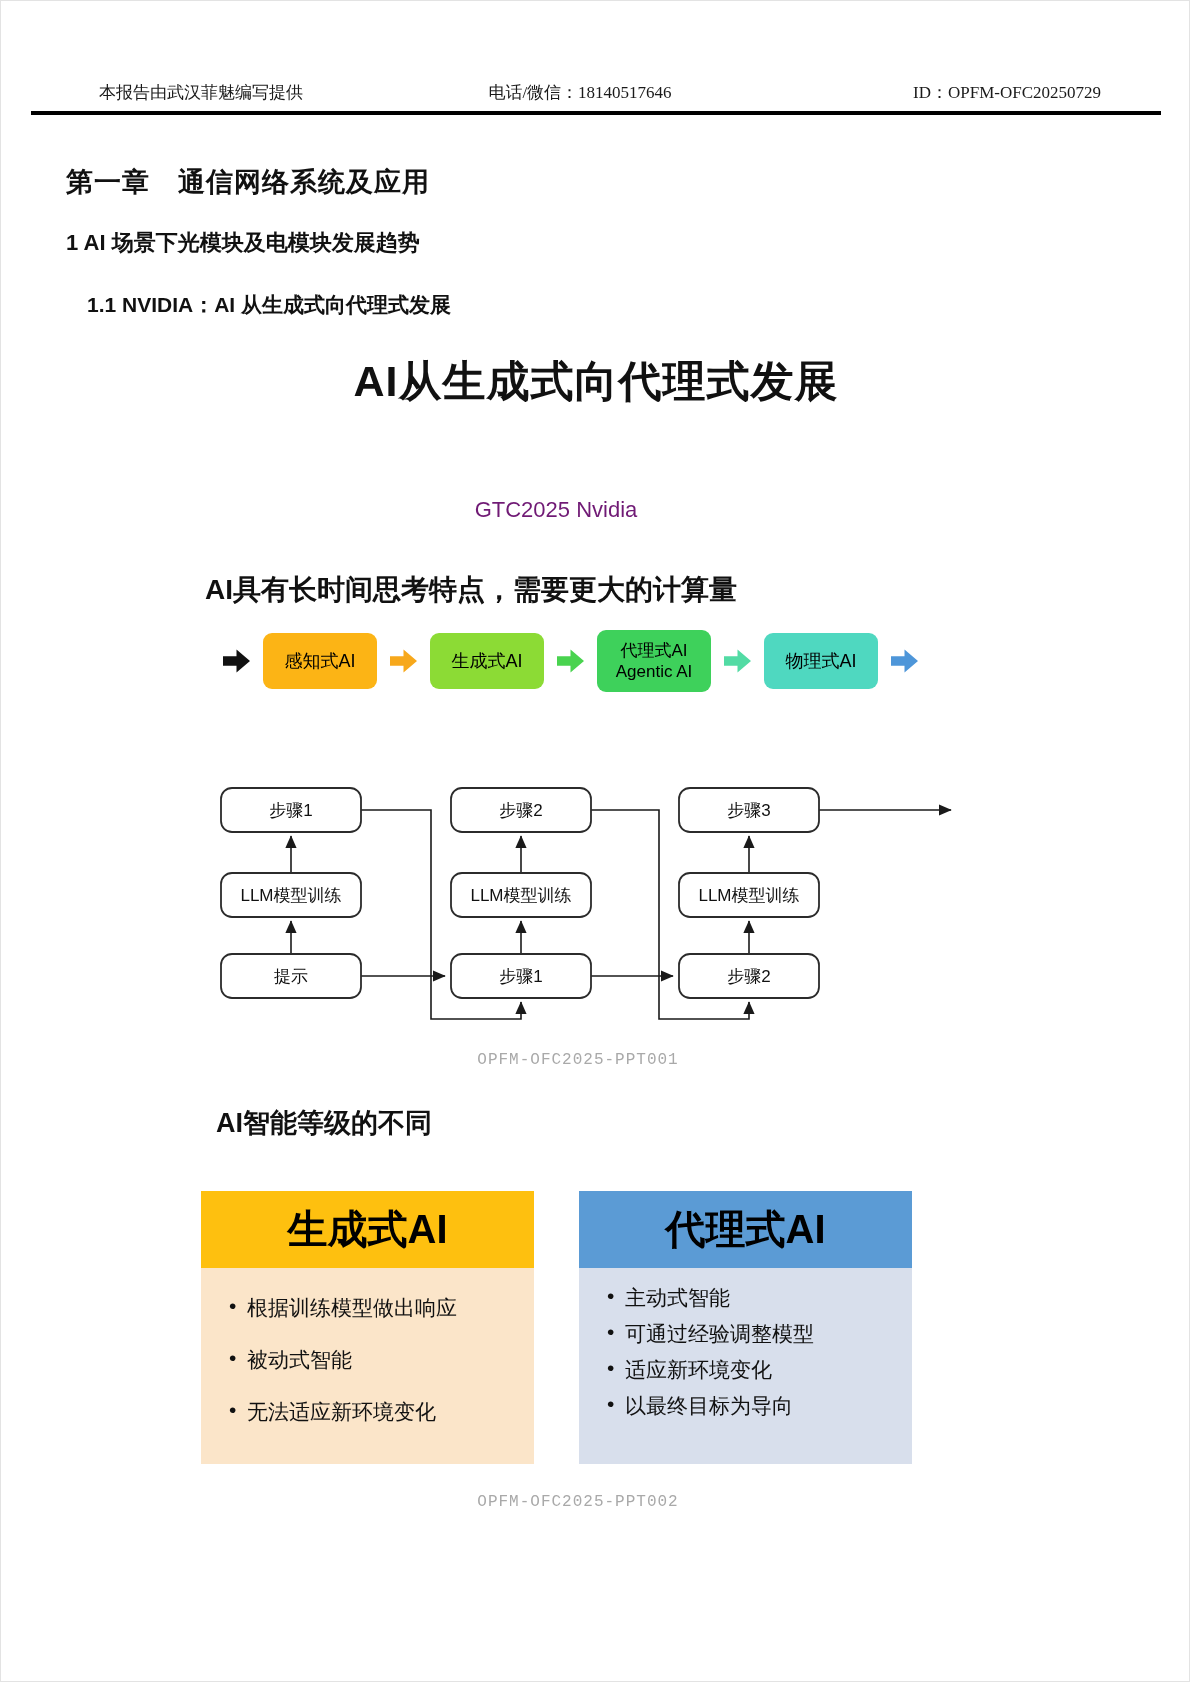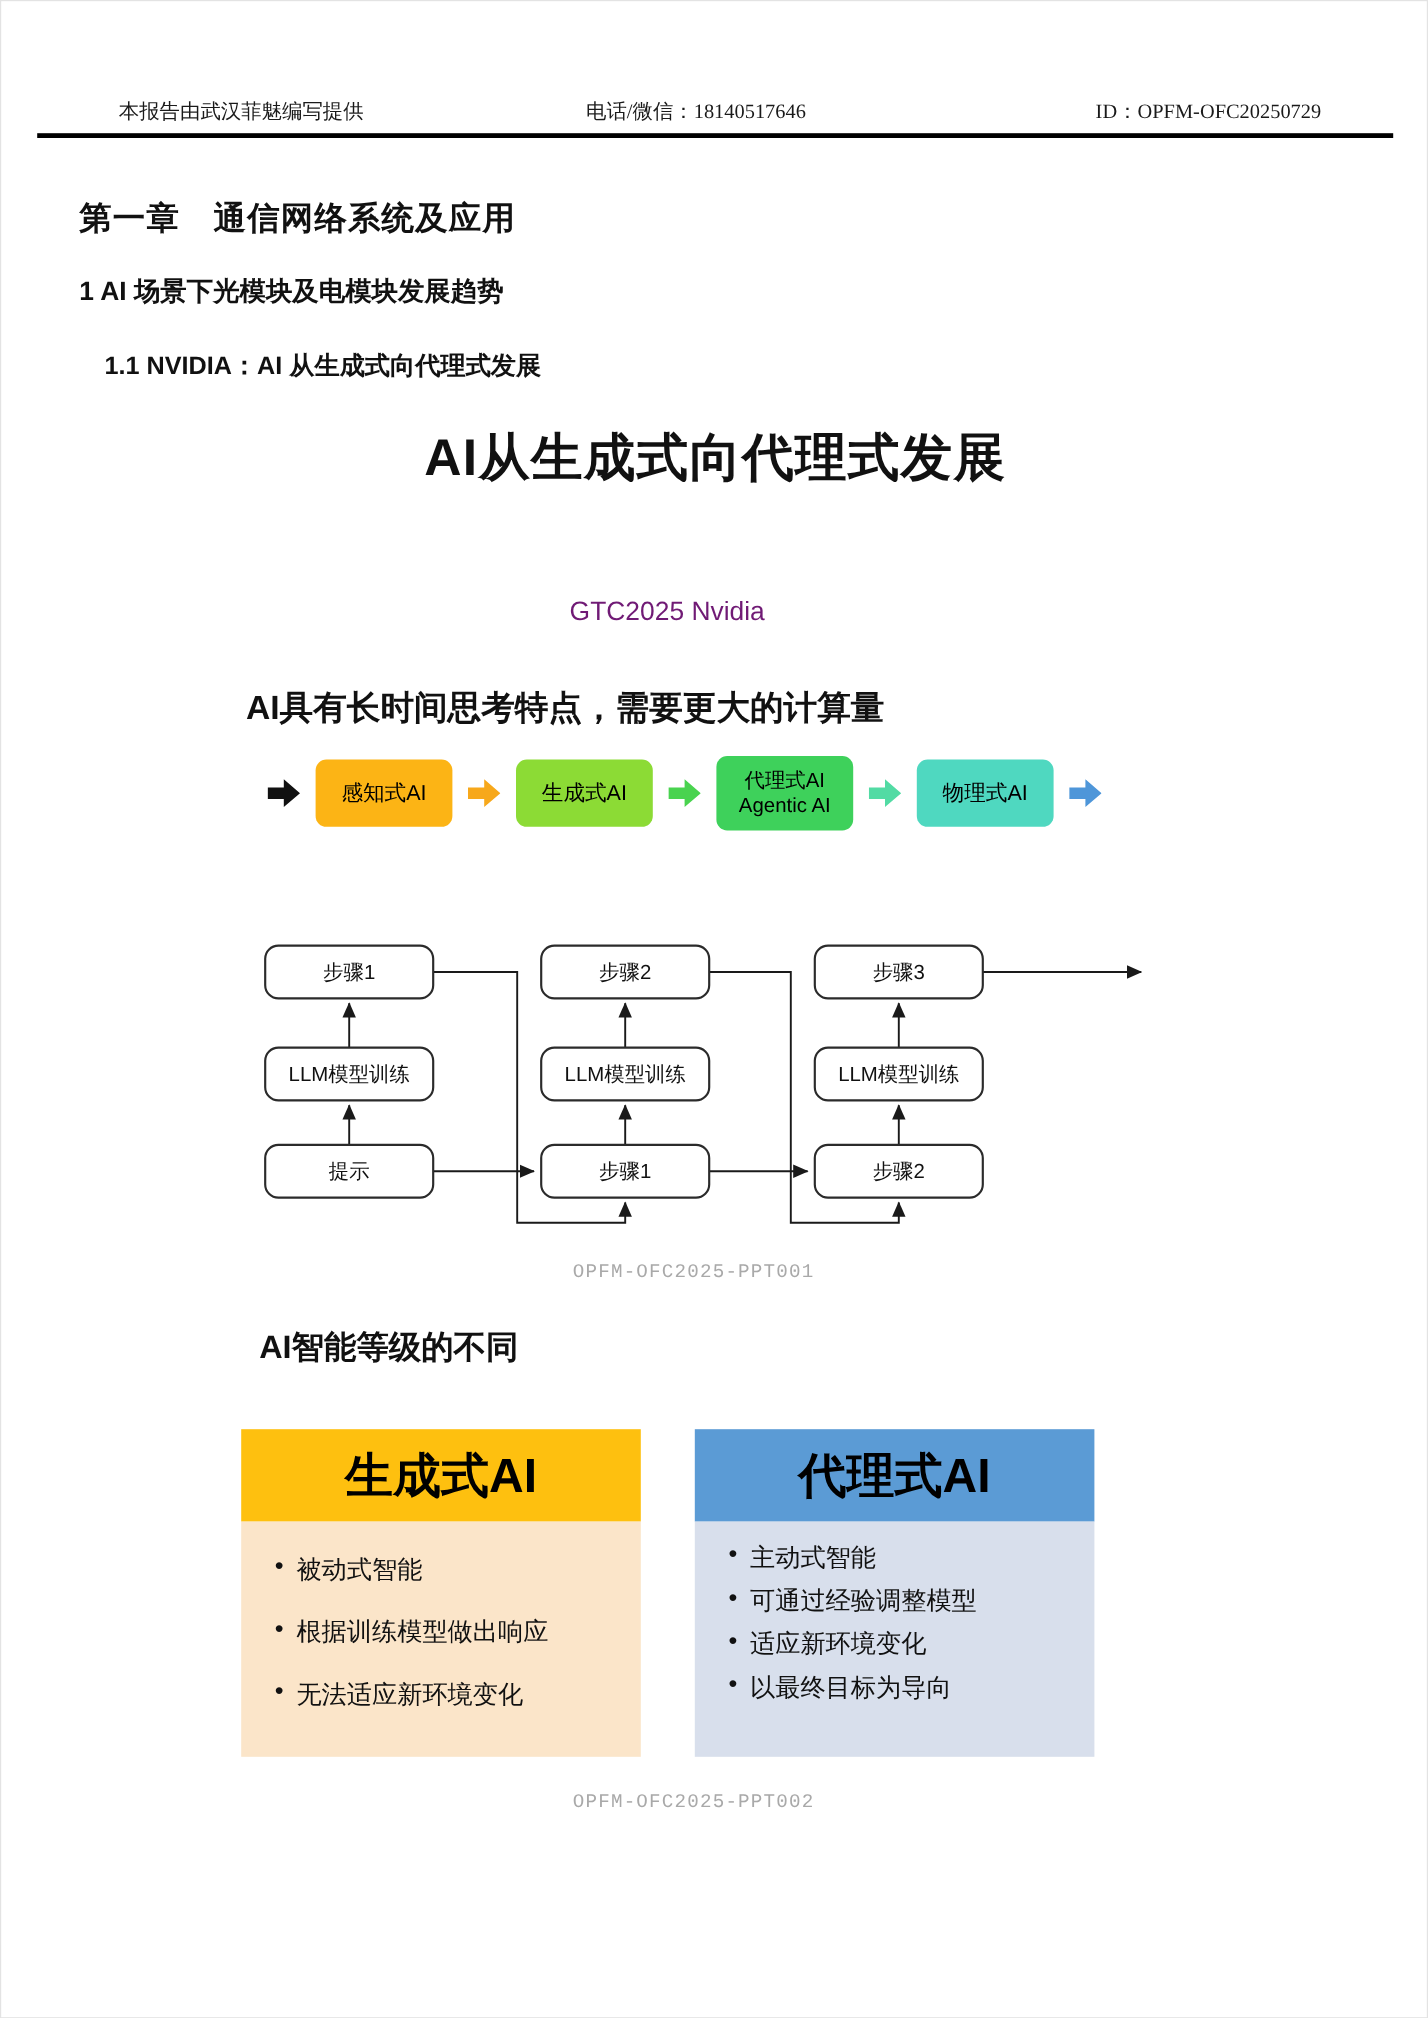--- a/index.html
+++ b/index.html
@@ -161,22 +161,22 @@
 
   <div class="h-compare">AI智能等级的不同</div>
 
   <div class="cards">
     <div class="card">
       <div class="card-head" style="background-color: rgb(254, 192, 15);">
         <span>生成式AI</span>
       </div>
       <div class="card-body loose" style="background-color: rgb(251, 229, 201);">
         <ul>
+          <li>根据训练模型做出响应</li>
           <li>被动式智能</li>
-          <li>根据训练模型做出响应</li>
           <li>无法适应新环境变化</li>
         </ul>
       </div>
     </div>
     <div class="card">
       <div class="card-head" style="background-color: rgb(91, 155, 213);">
         <span>代理式AI</span>
       </div>
       <div class="card-body tight" style="background-color: rgb(216, 223, 236);">
         <ul>

